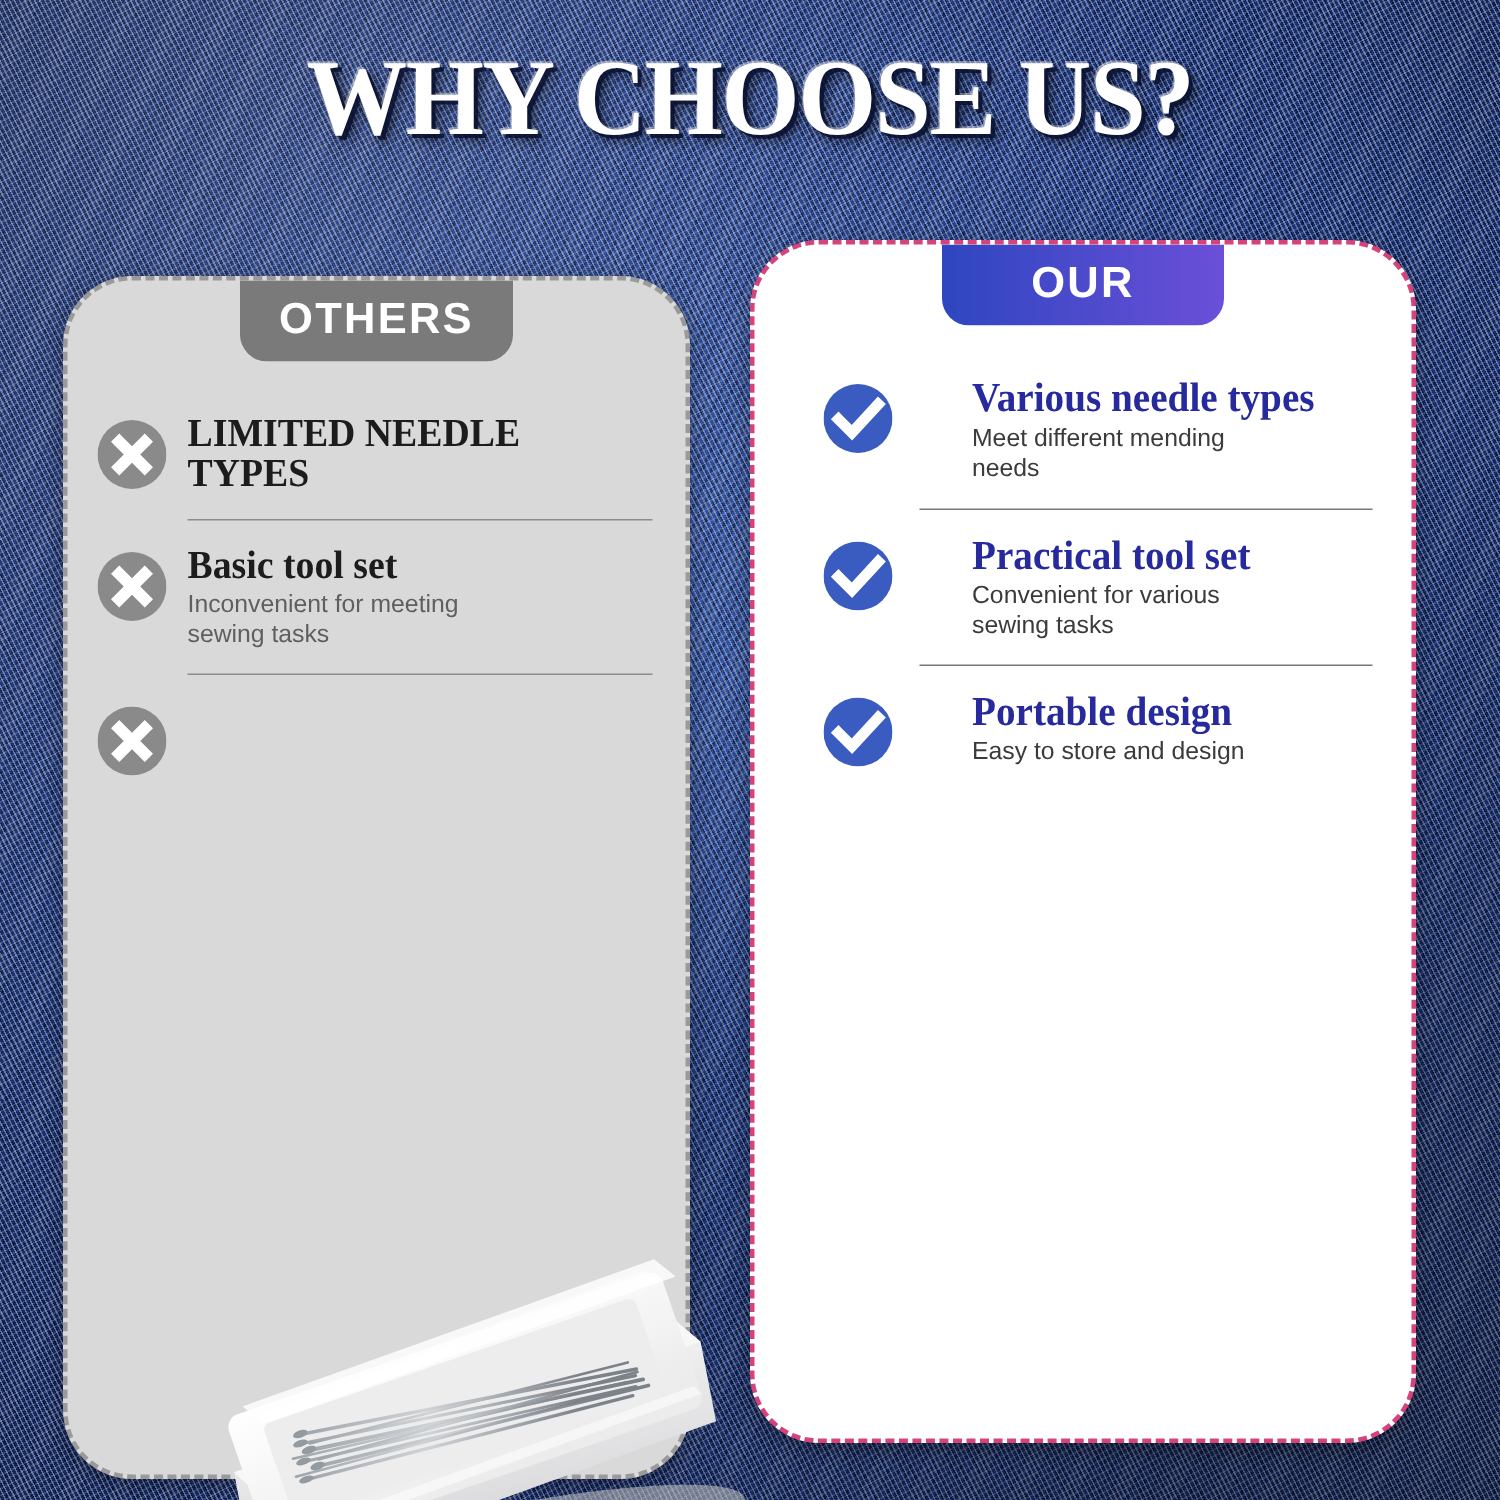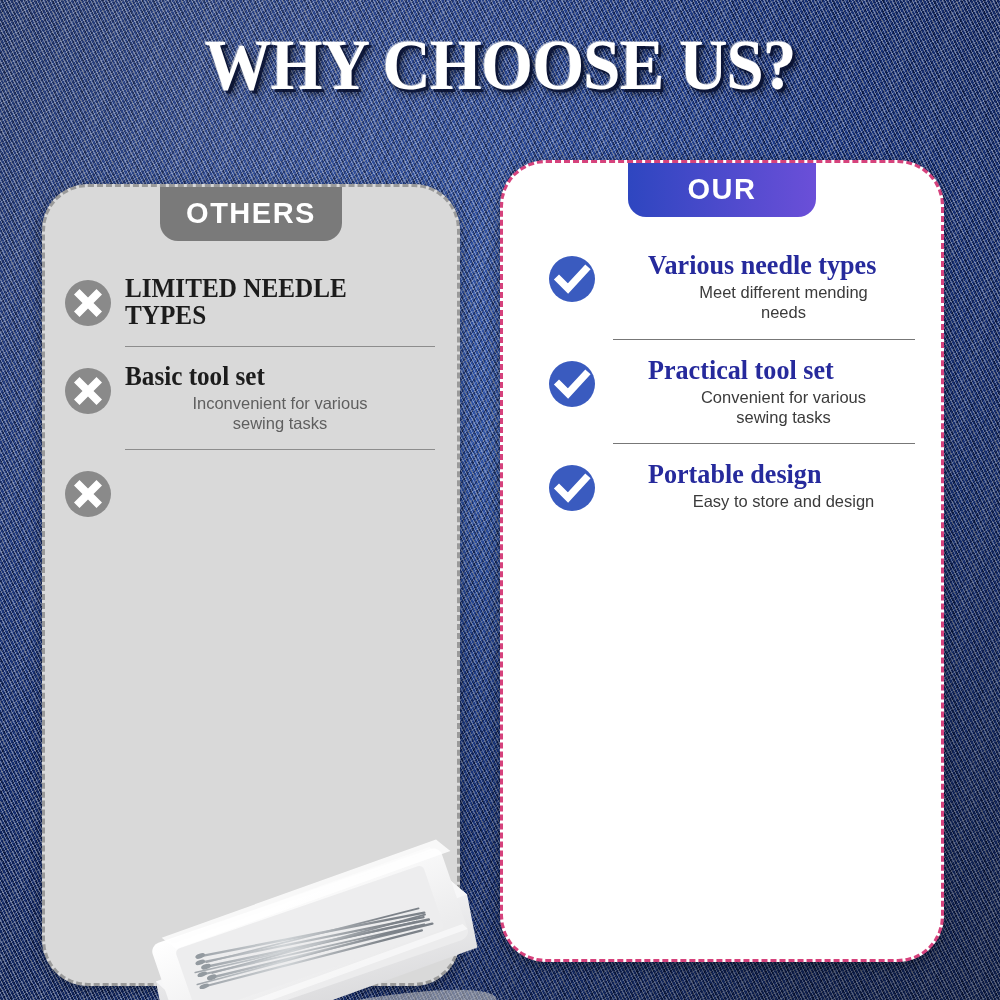--- a/index.html
+++ b/index.html
@@ -106,21 +106,20 @@
     line-height:1.03;
     transform:scaleX(.95);
     transform-origin:left center;
   }
   .feat-sub{
     font-family:"Liberation Sans", sans-serif;
     font-size:16.5px;
     line-height:1.22;
     margin-top:3px;
     white-space:pre-line;
-    text-align:center;
   }
   .divider{ height:1px; margin:16px 22px 16px 80px; }
 
   
   #card-others .feat-title{ color:#1c1c1c; font-size:26.5px; }
   #card-others .feat-sub{ color:#5f5f5f; }
   #card-others .divider{ background:#8d8d8d; }
   #card-others .features{ top:88px; }
   #card-others .feat{ padding-left:20px; }
 
@@ -167,21 +166,21 @@
 
     <div class="divider"></div>
 
     <div class="feat">
       <svg class="feat-icon" viewBox="0 0 46 46">
         <circle cx="23" cy="23" r="23" fill="#8a8a8a"></circle>
         <path d="M14.5 9 L23 17.5 L31.5 9 L37 14.5 L28.5 23 L37 31.5 L31.5 37 L23 28.5 L14.5 37 L9 31.5 L17.5 23 L9 14.5 Z" fill="#ffffff"></path>
       </svg>
       <div class="feat-body">
         <div class="feat-title">Basic tool set</div>
-        <div class="feat-sub">Inconvenient for various
+        <div class="feat-sub">Inconvenient for meeting
 sewing tasks</div>
       </div>
     </div>
 
     <div class="divider"></div>
 
     <div class="feat">
       <svg class="feat-icon" viewBox="0 0 46 46">
         <circle cx="23" cy="23" r="23" fill="#8a8a8a"></circle>
         <path d="M14.5 9 L23 17.5 L31.5 9 L37 14.5 L28.5 23 L37 31.5 L31.5 37 L23 28.5 L14.5 37 L9 31.5 L17.5 23 L9 14.5 Z" fill="#ffffff"></path>

